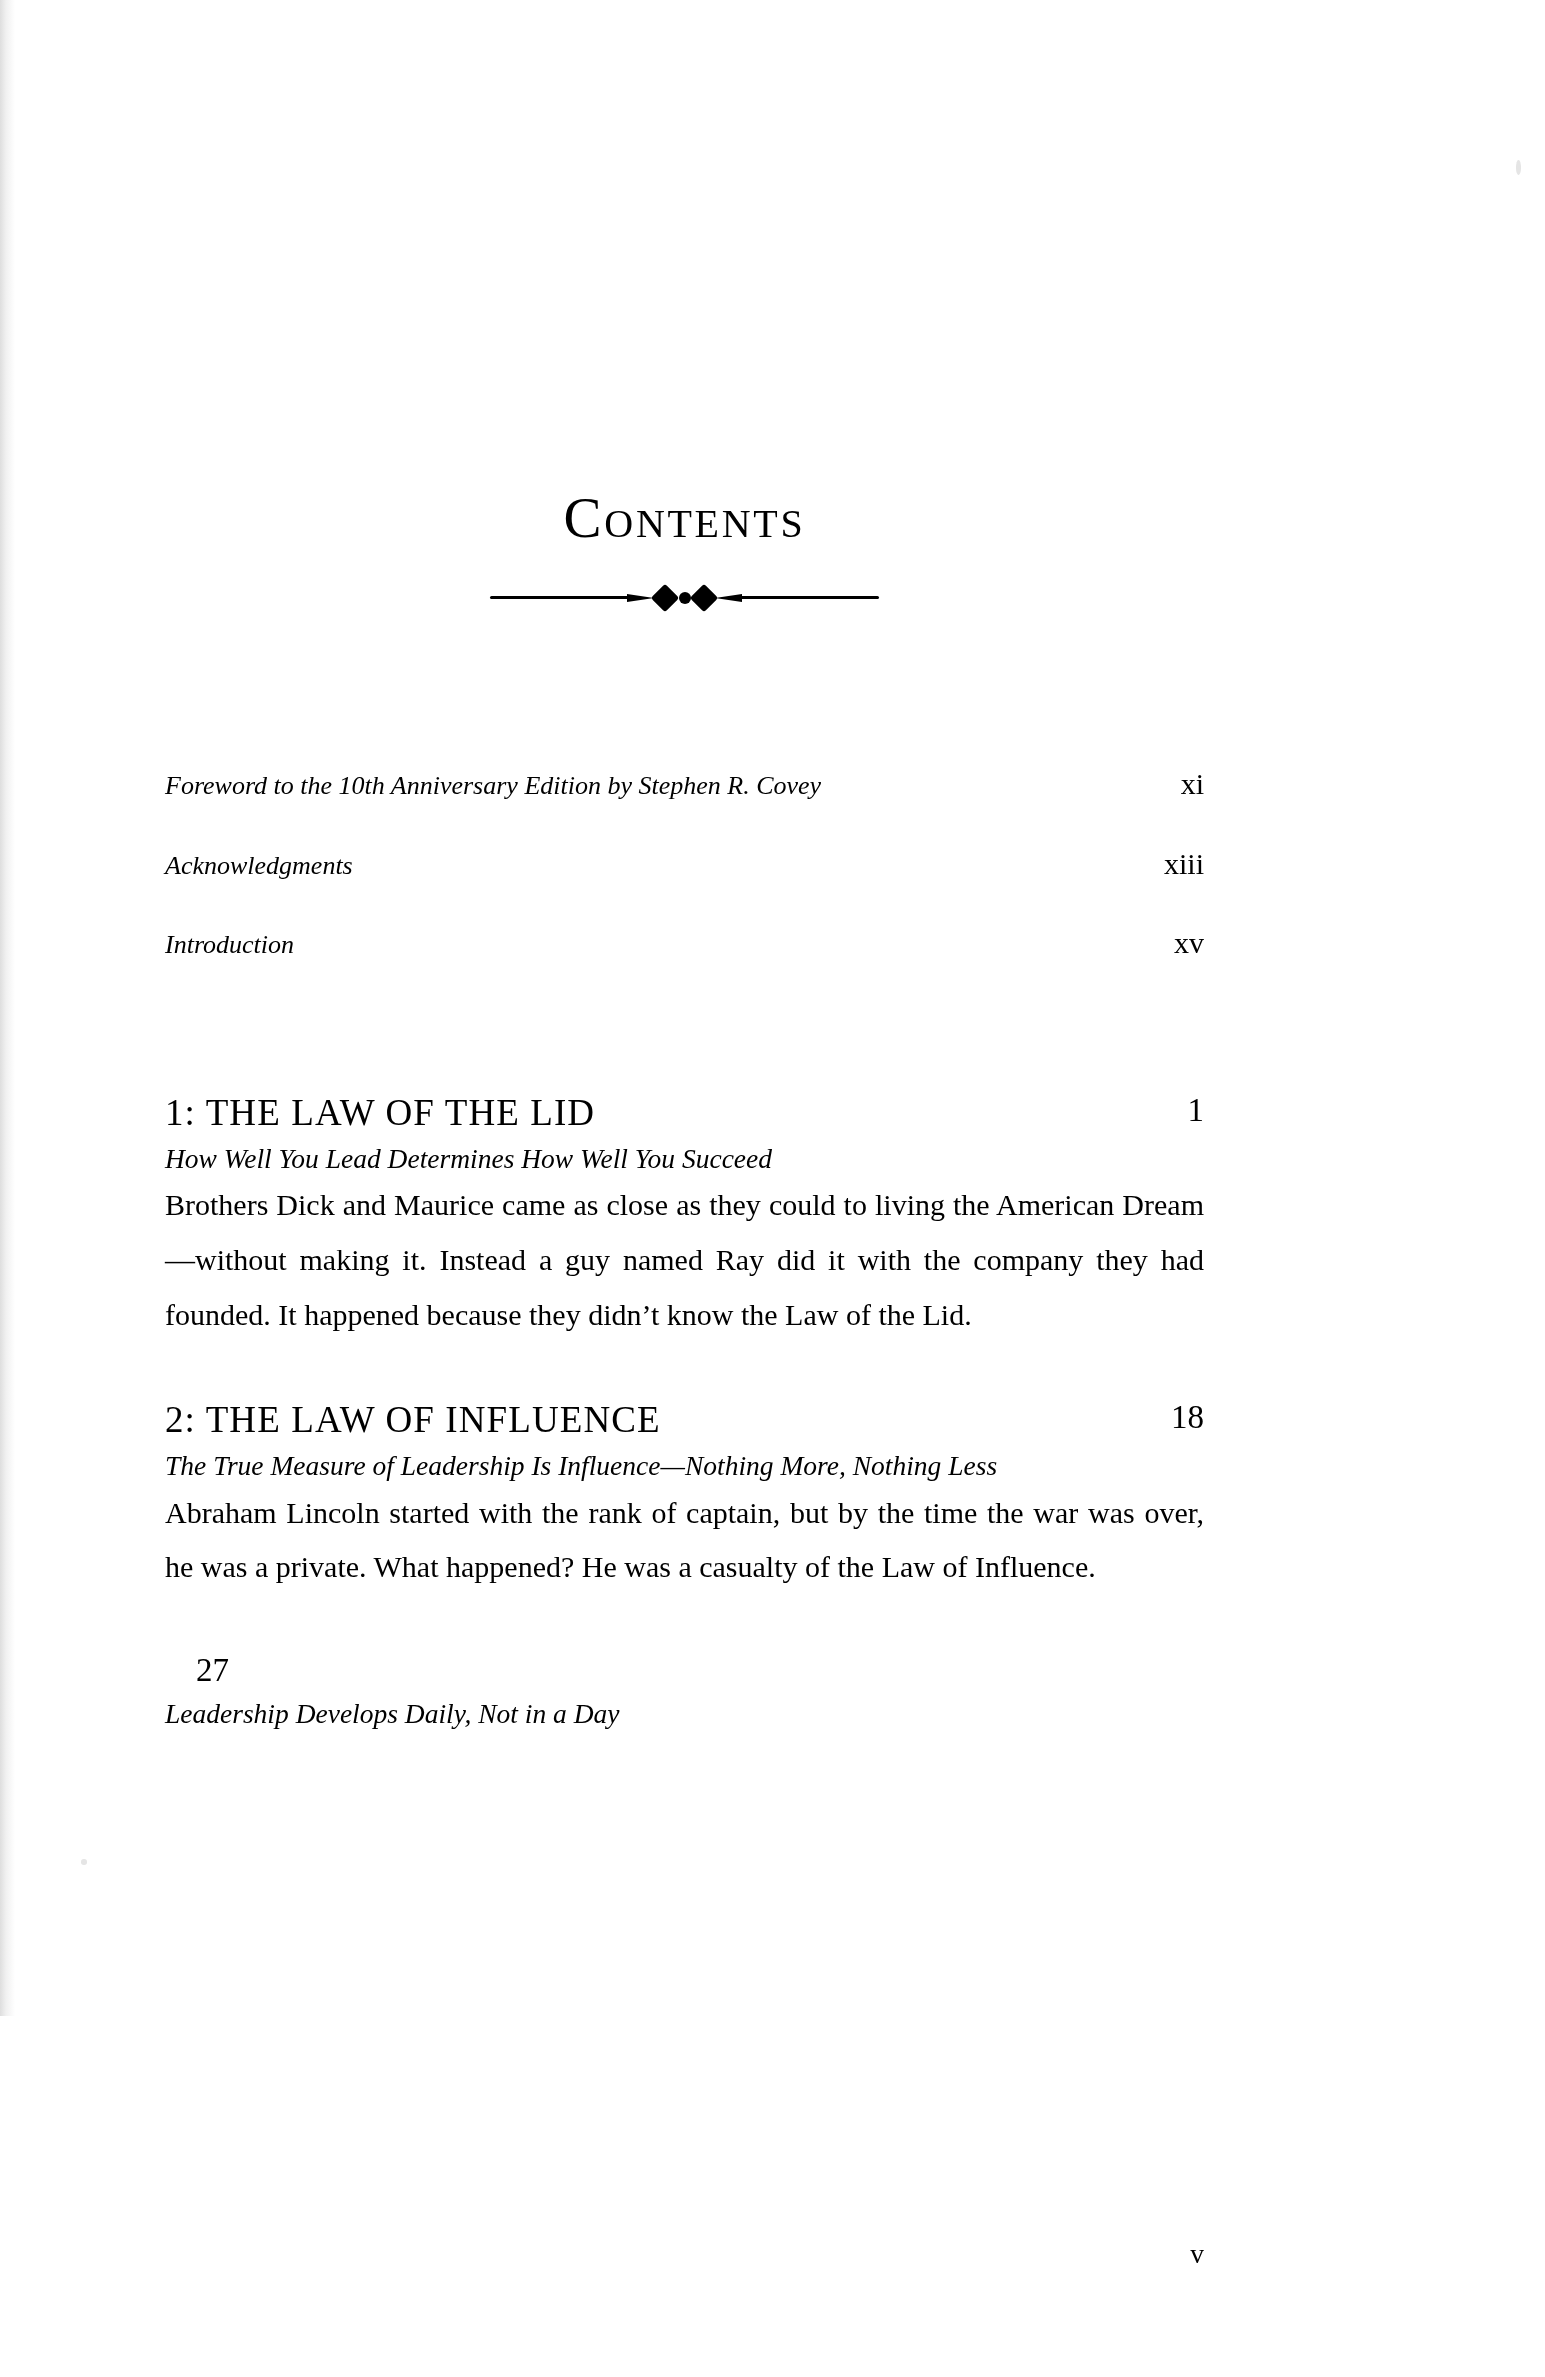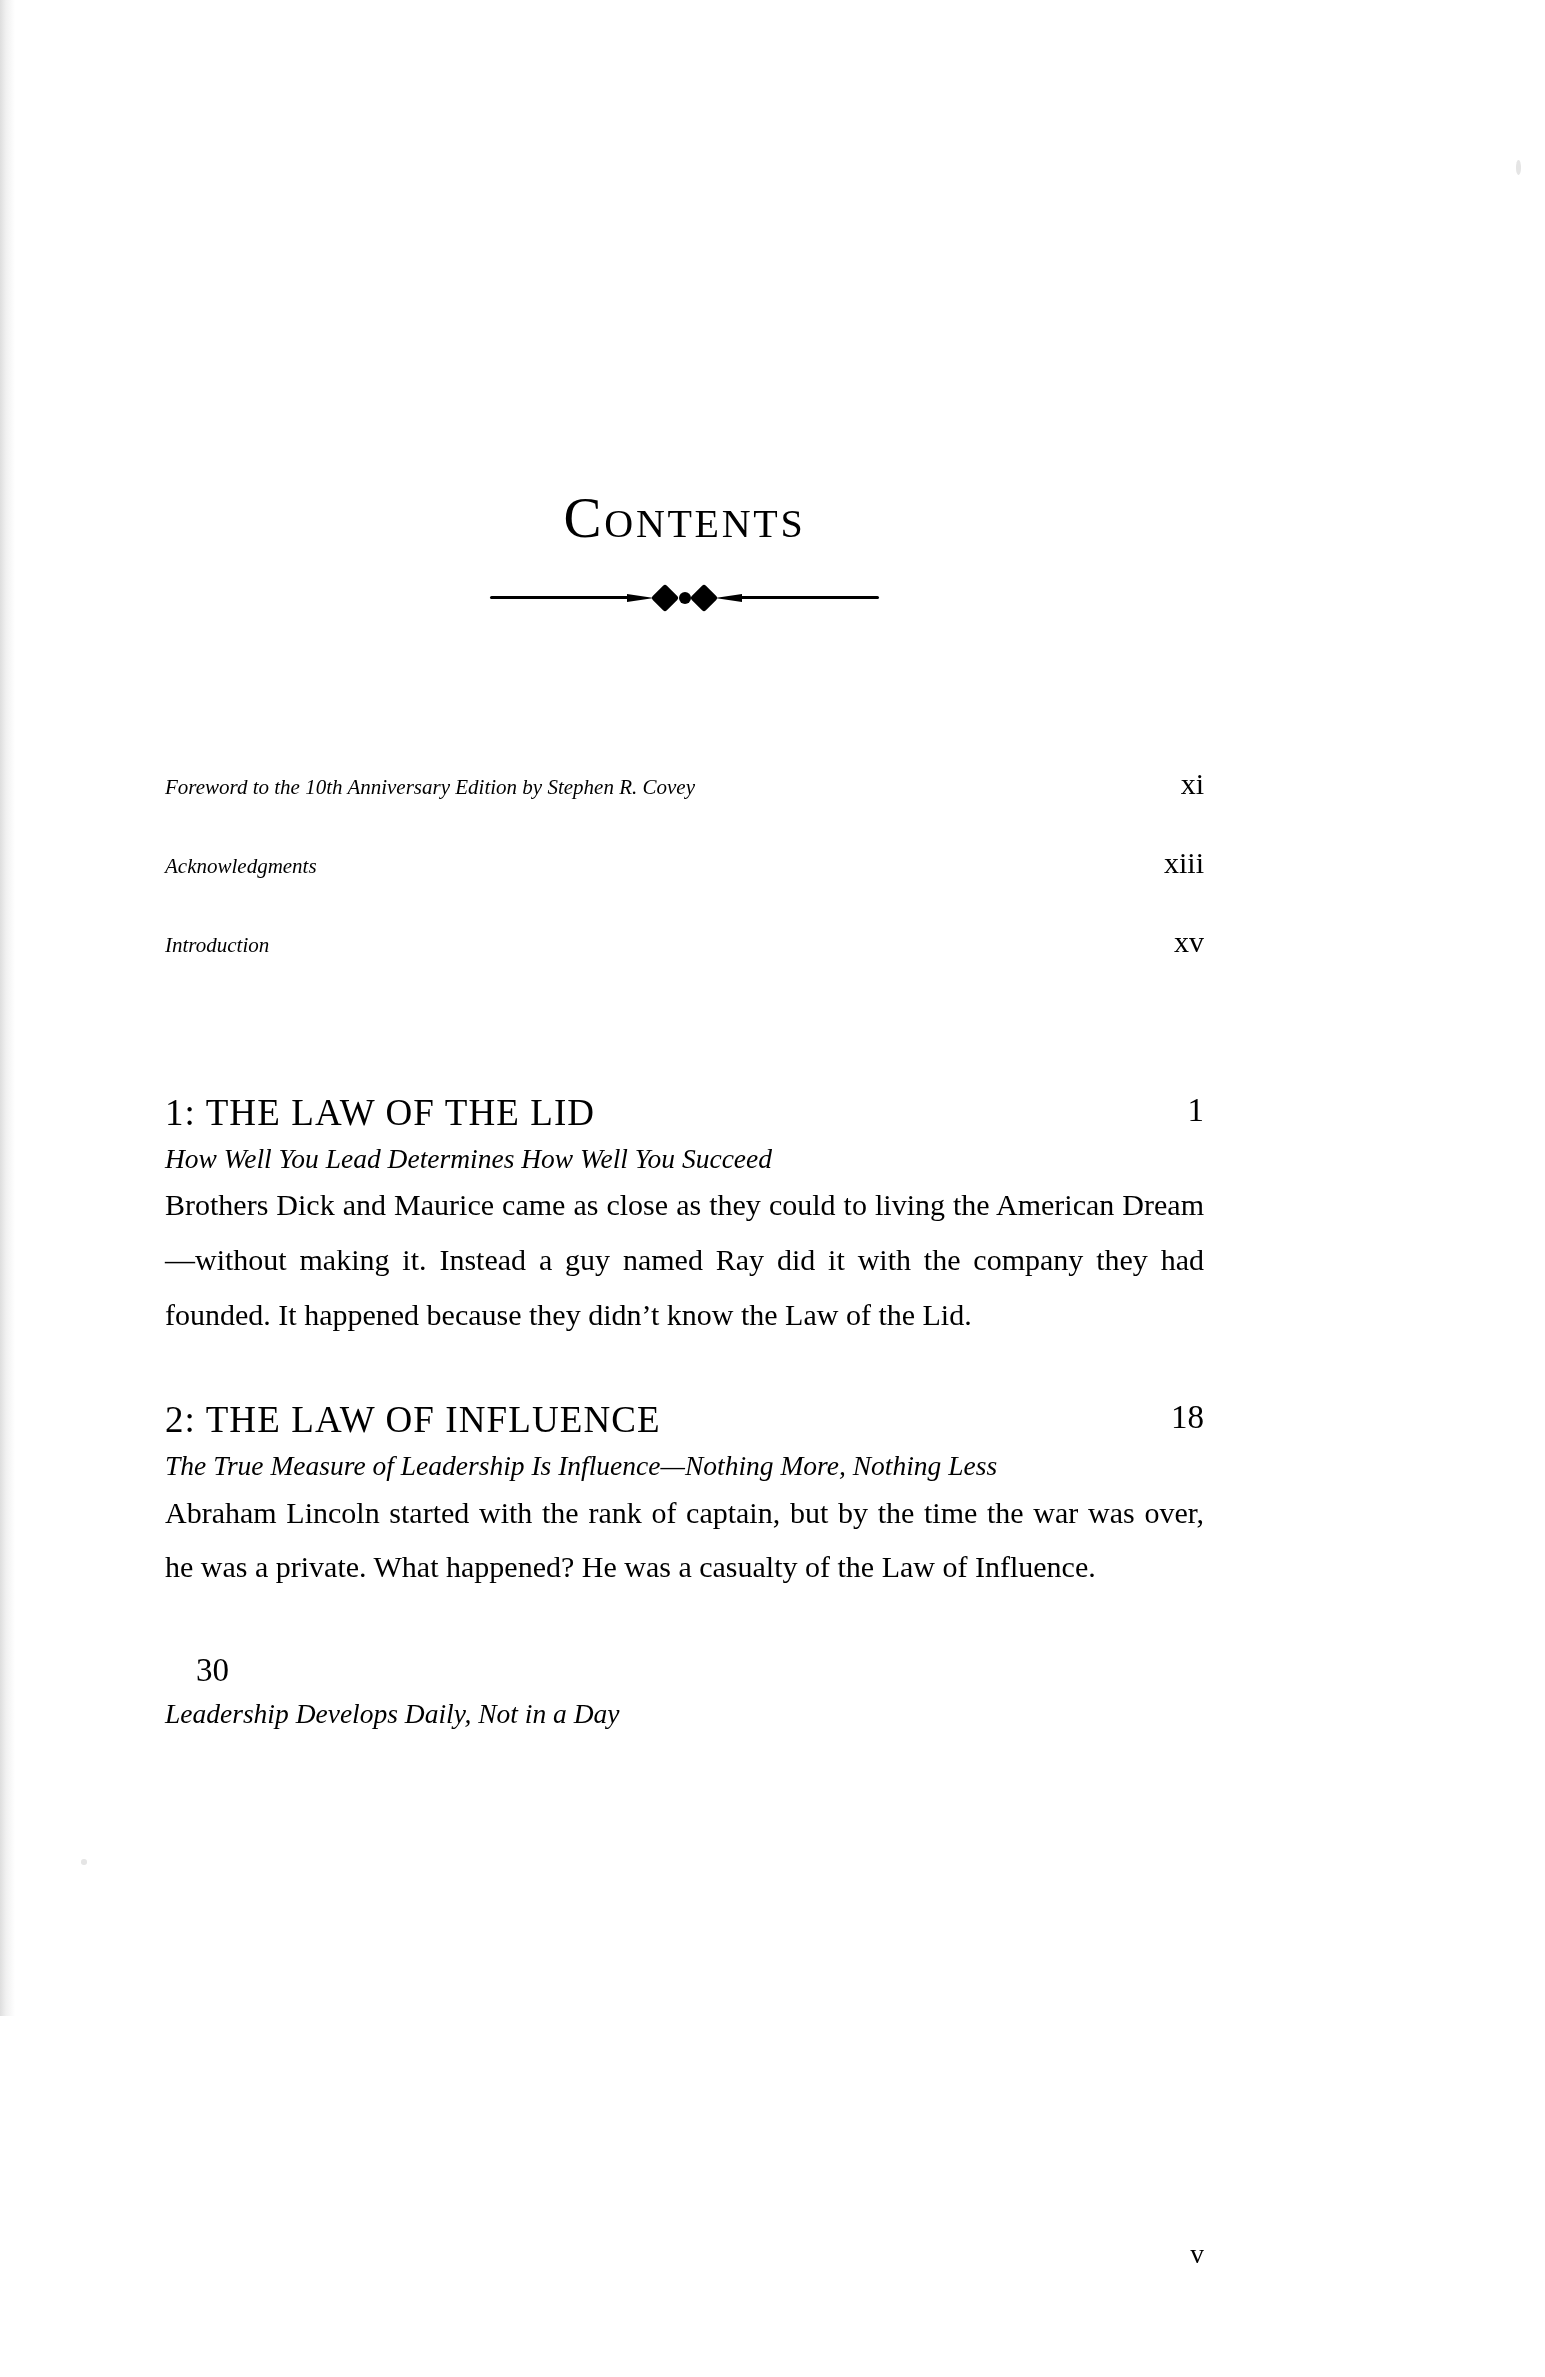--- a/index.html
+++ b/index.html
@@ -109,21 +109,21 @@
     width: 1039px;
   }
   .fm-row {
     display: flex;
     align-items: baseline;
     justify-content: space-between;
     margin-bottom: 46px;
   }
   .fm-label {
     font-style: italic;
-    font-size: 21px;
+    font-size: 26px;
     line-height: 1.1;
     text-align: center;
   }
   .fm-page {
     font-size: 30px;
     line-height: 1.1;
     font-style: normal;
     text-align: right;
     min-width: 64px;
   }
@@ -235,21 +235,21 @@
       <div class="ch-head">
         <span class="ch-title">2: THE LAW OF INFLUENCE</span>
         <span class="ch-page">18</span>
       </div>
       <div class="ch-subtitle">The True Measure of Leadership Is Influence—Nothing More, Nothing Less</div>
       <div class="ch-desc">Abraham Lincoln started with the rank of captain, but by the time the war was over, he was a private. What happened? He was a casualty of the Law of Influence.</div>
     </div>
 
     <div class="chapter">
       <div class="ch-head">
-        <span class="ch-page">30</span>
+        <span class="ch-page">27</span>
       </div>
       <div class="ch-subtitle">Leadership Develops Daily, Not in a Day</div>
       <div class="ch-desc"></div>
     </div>
 
   </div>
 
   <div class="folio">v</div>
 
 </div>

